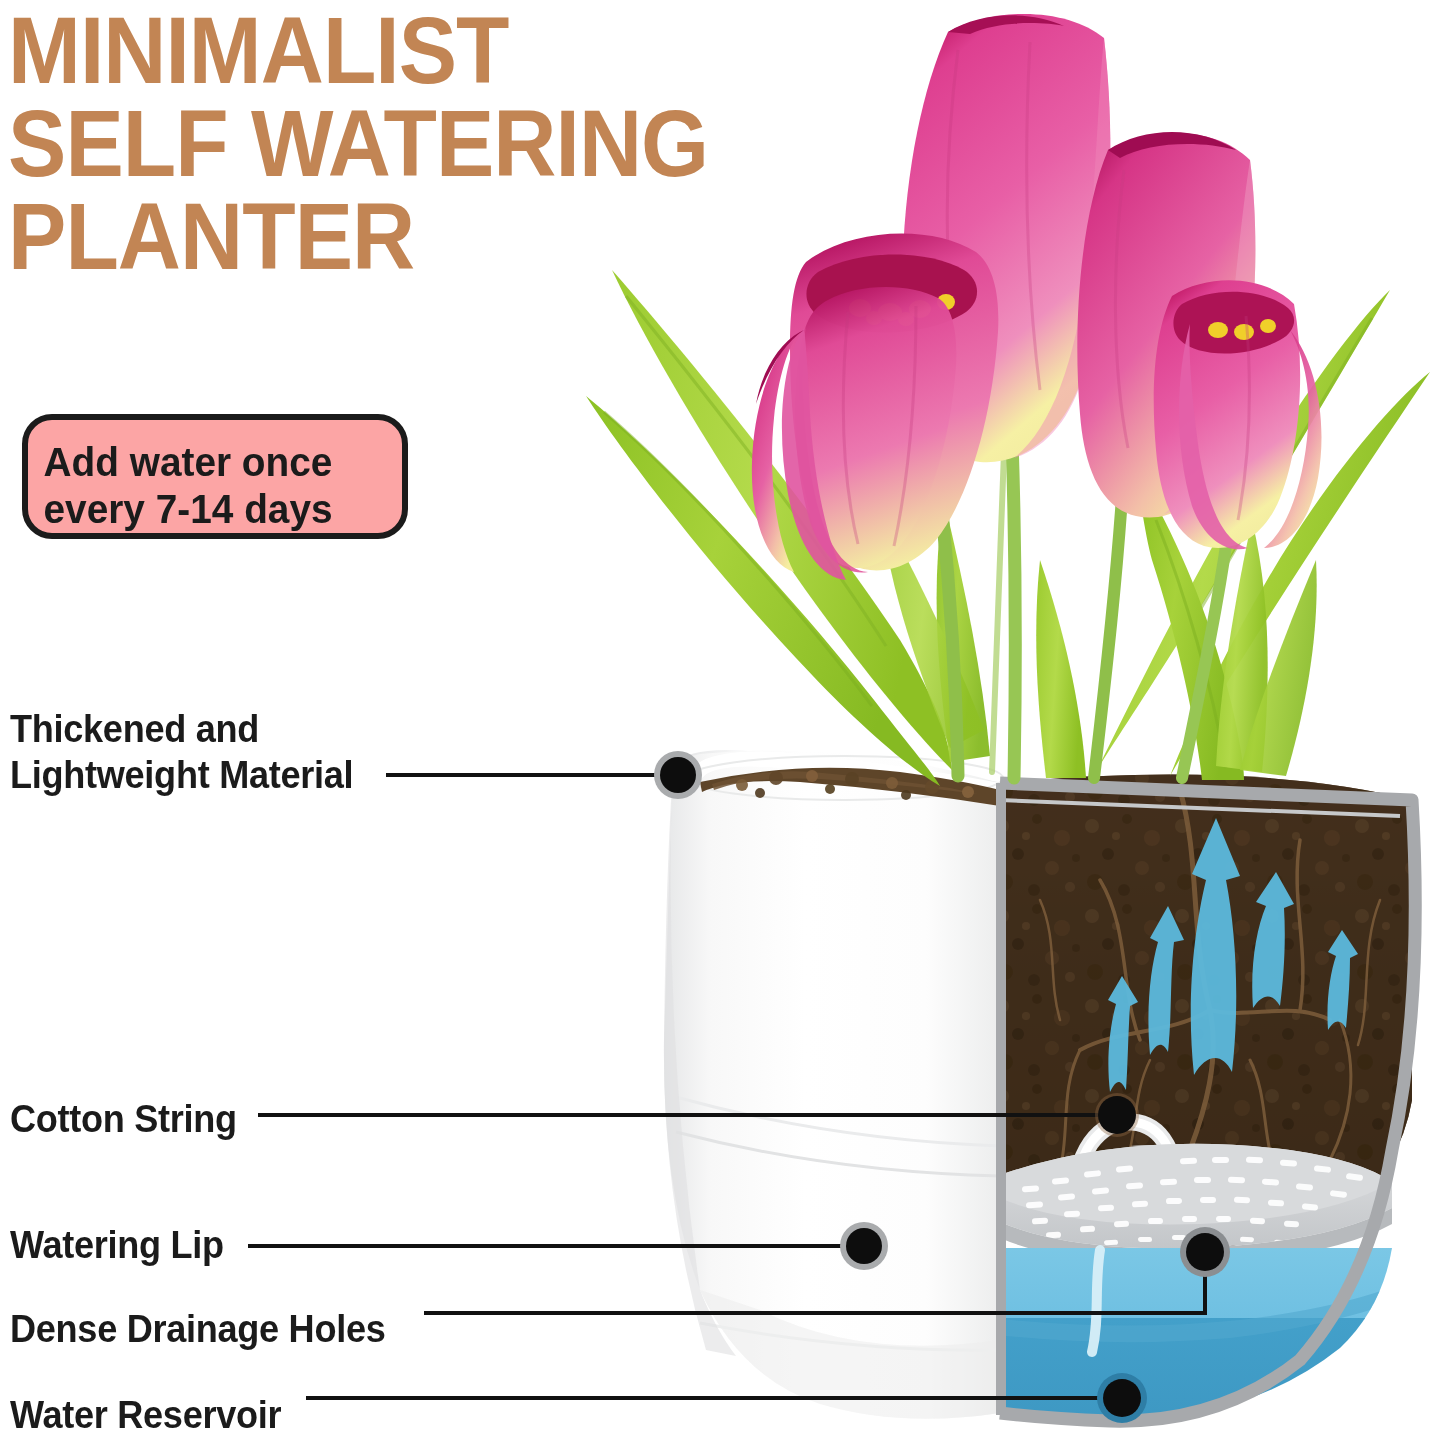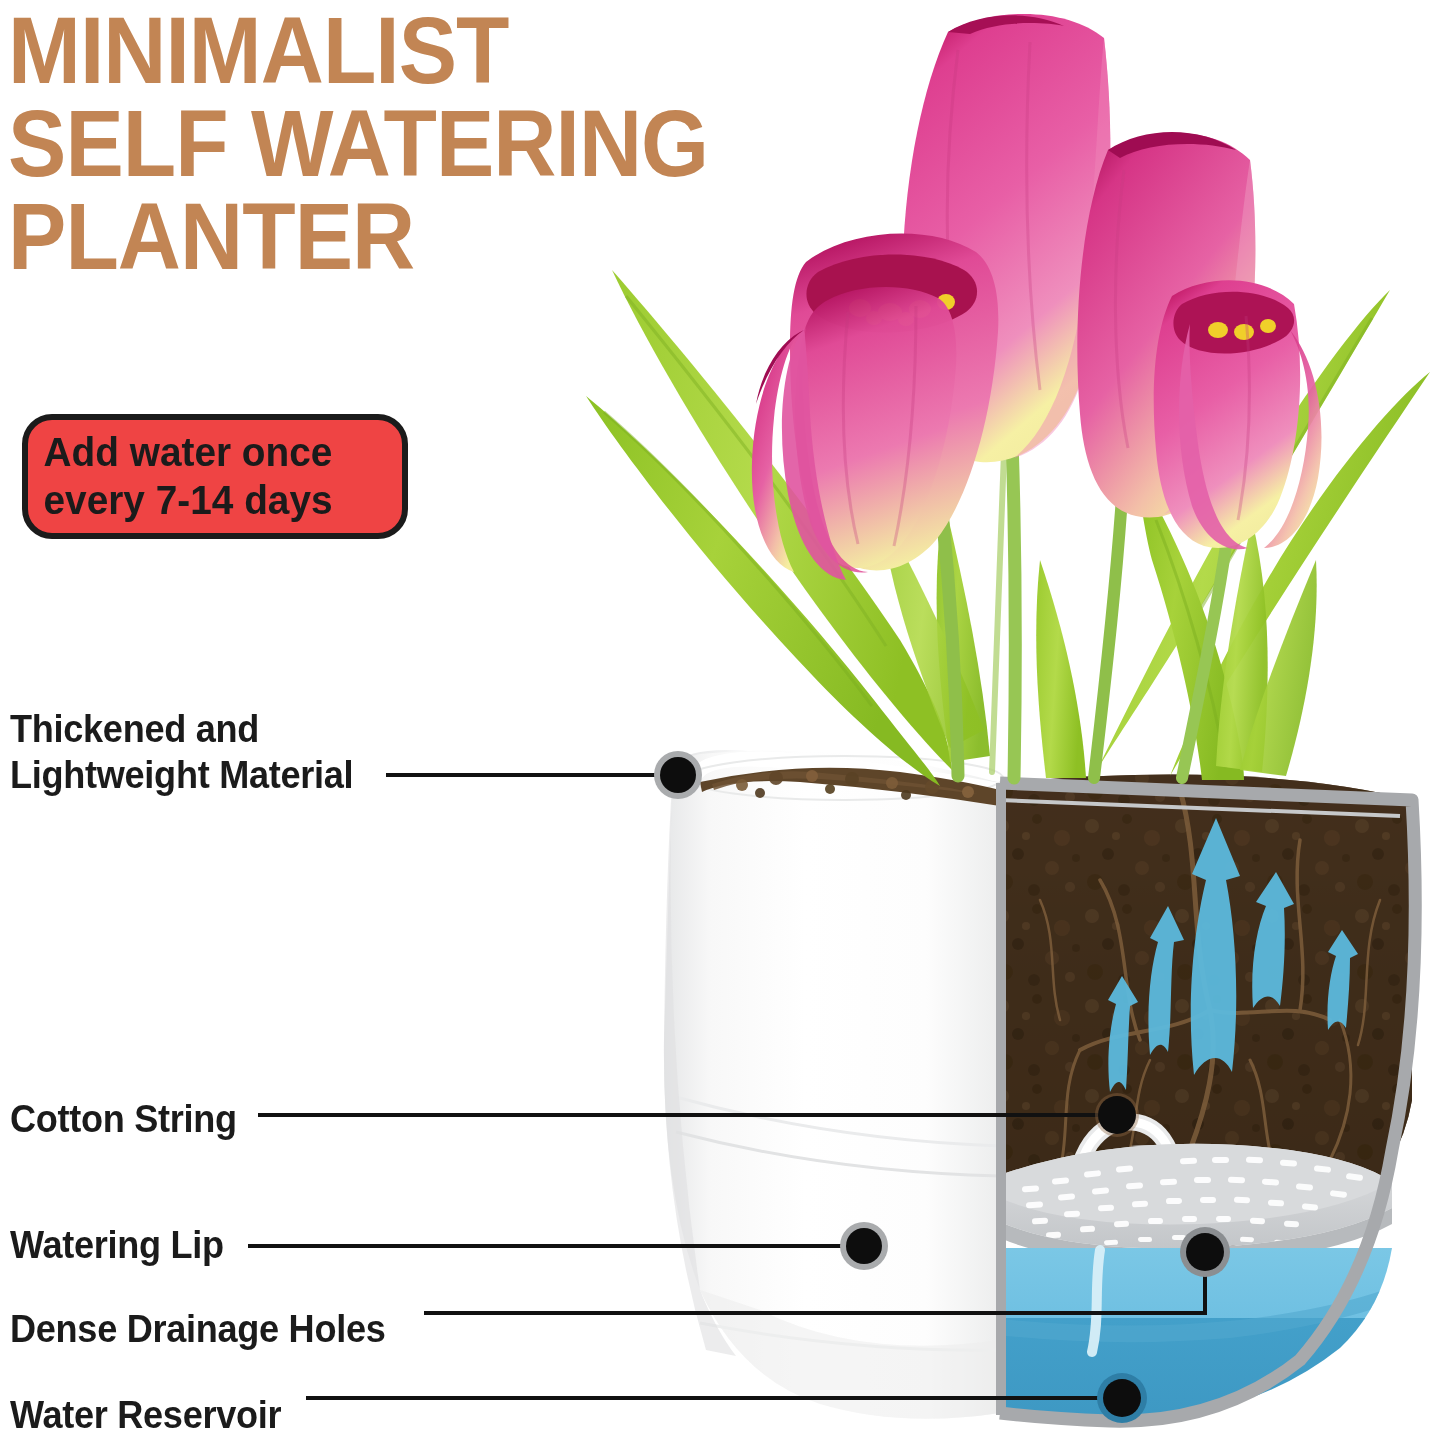--- a/index.html
+++ b/index.html
@@ -25,23 +25,23 @@
     white-space:pre-line;
     user-select:none;
   }
 
   
   #badge{
     position:absolute;left:22px;top:414px;
     width:386px;height:125px;
     border:6px solid #1b1b1b;
     border-radius:30px;
-    background:#ef4444;
+    background:#fca5a5;
     box-sizing:border-box;
-    display:flex;align-items:center;justify-content:flex-start;
+    display:flex;align-items:flex-end;justify-content:flex-start;
   }
   #badge-text{
     padding-left:16px;
     color:#1b1b1b;
     font-size:40px;
     font-weight:bold;
     line-height:1.18;
     white-space:pre-line;
     transform:scaleX(0.97);
     transform-origin:left center;

